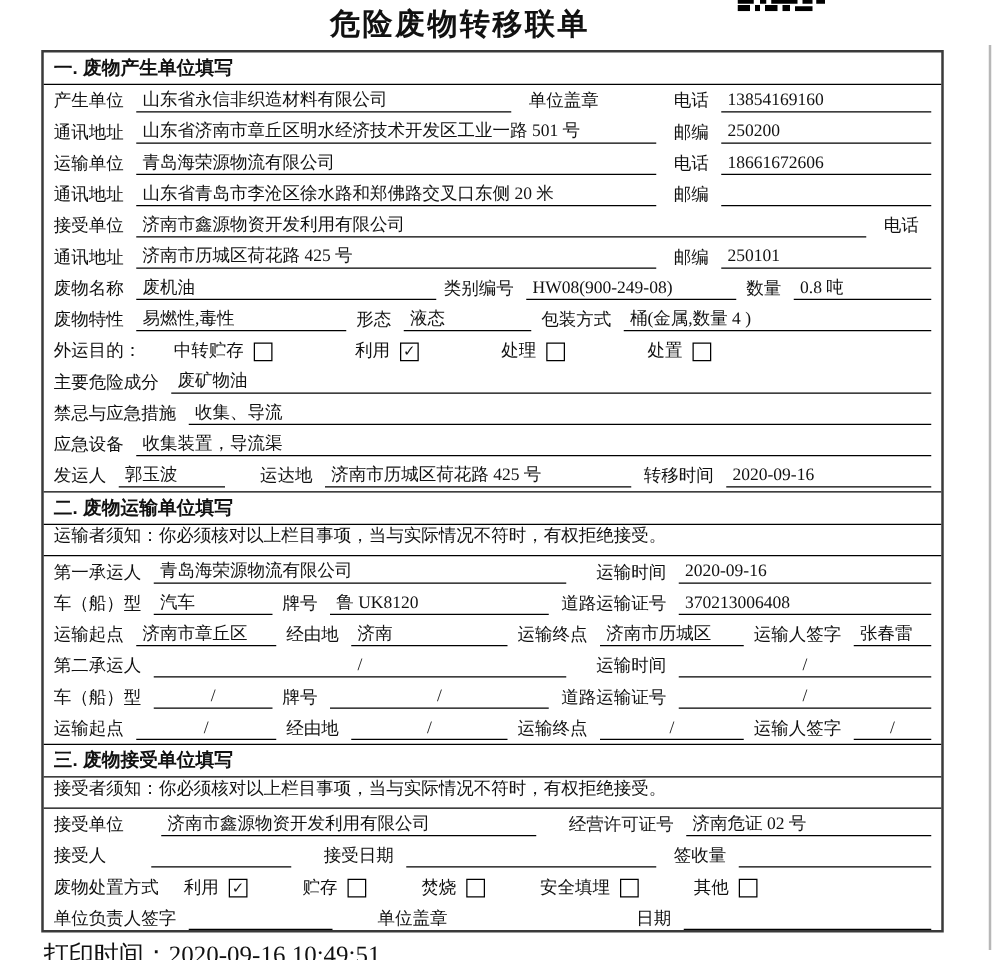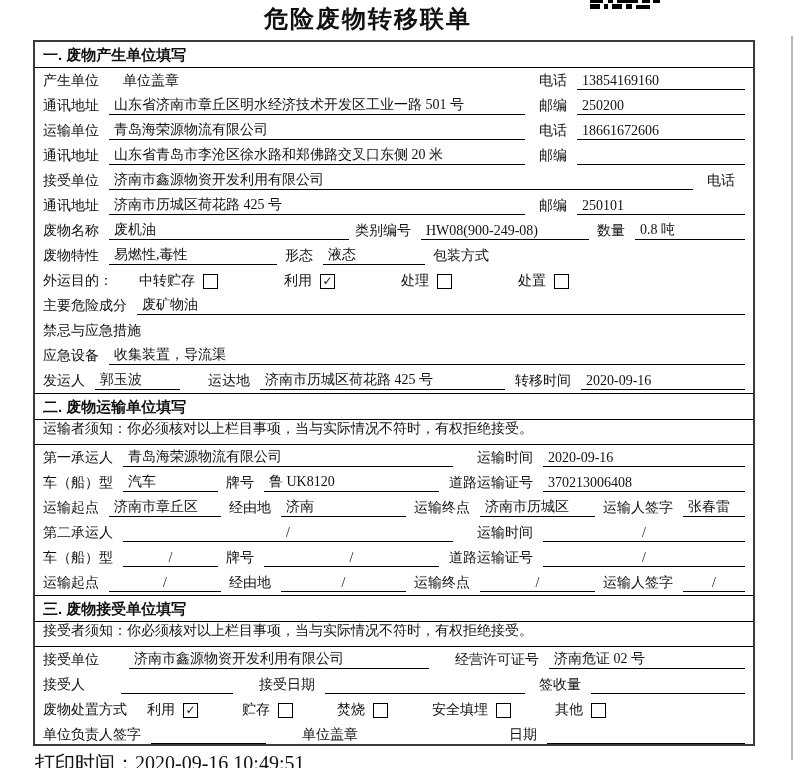--- a/index.html
+++ b/index.html
@@ -73,20 +73,21 @@
     <rect x="46" y="5" width="14" height="4"></rect>
 </svg>
 
 <div class="tbl">
 
   <div class="sec">
     <div class="sec-h">一. 废物产生单位填写</div>
 
     <div class="row">
       <span class="lbl">产生单位</span>
+      <span class="ul" style="width:300px">山东省永信非织造材料有限公司</span>
       <span class="lbl" style="margin-left:14px">单位盖章</span>
       <span class="sp"></span>
       <span class="lbl">电话</span>
       <span class="ul" style="width:168px">13854169160</span>
     </div>
 
     <div class="row">
       <span class="lbl">通讯地址</span>
       <span class="ul fx">山东省济南市章丘区明水经济技术开发区工业一路 501 号</span>
       <span class="lbl" style="margin-left:14px">邮编</span>
@@ -128,20 +129,21 @@
       <span class="lbl" style="margin-left:8px">数量</span>
       <span class="ul fx">0.8 吨</span>
     </div>
 
     <div class="row">
       <span class="lbl">废物特性</span>
       <span class="ul" style="width:168px">易燃性,毒性</span>
       <span class="lbl" style="margin-left:8px">形态</span>
       <span class="ul" style="width:102px">液态</span>
       <span class="lbl" style="margin-left:8px">包装方式</span>
+      <span class="ul fx">桶(金属,数量  4 )</span>
     </div>
 
     <div class="row">
       <span class="lbl">外运目的：</span>
       <span class="cbg cbg1">
           <span class="cb-item">
             <span>中转贮存</span>
             <span class="cb"></span>
           </span>
           <span class="cb-item">
@@ -159,20 +161,21 @@
         </span>
     </div>
 
     <div class="row">
       <span class="lbl">主要危险成分</span>
       <span class="ul fx">废矿物油</span>
     </div>
 
     <div class="row">
       <span class="lbl">禁忌与应急措施</span>
+      <span class="ul fx">收集、导流</span>
     </div>
 
     <div class="row">
       <span class="lbl">应急设备</span>
       <span class="ul fx">收集装置，导流渠</span>
     </div>
 
     <div class="row">
       <span class="lbl">发运人</span>
       <span class="ul" style="width:85px">郭玉波</span>

